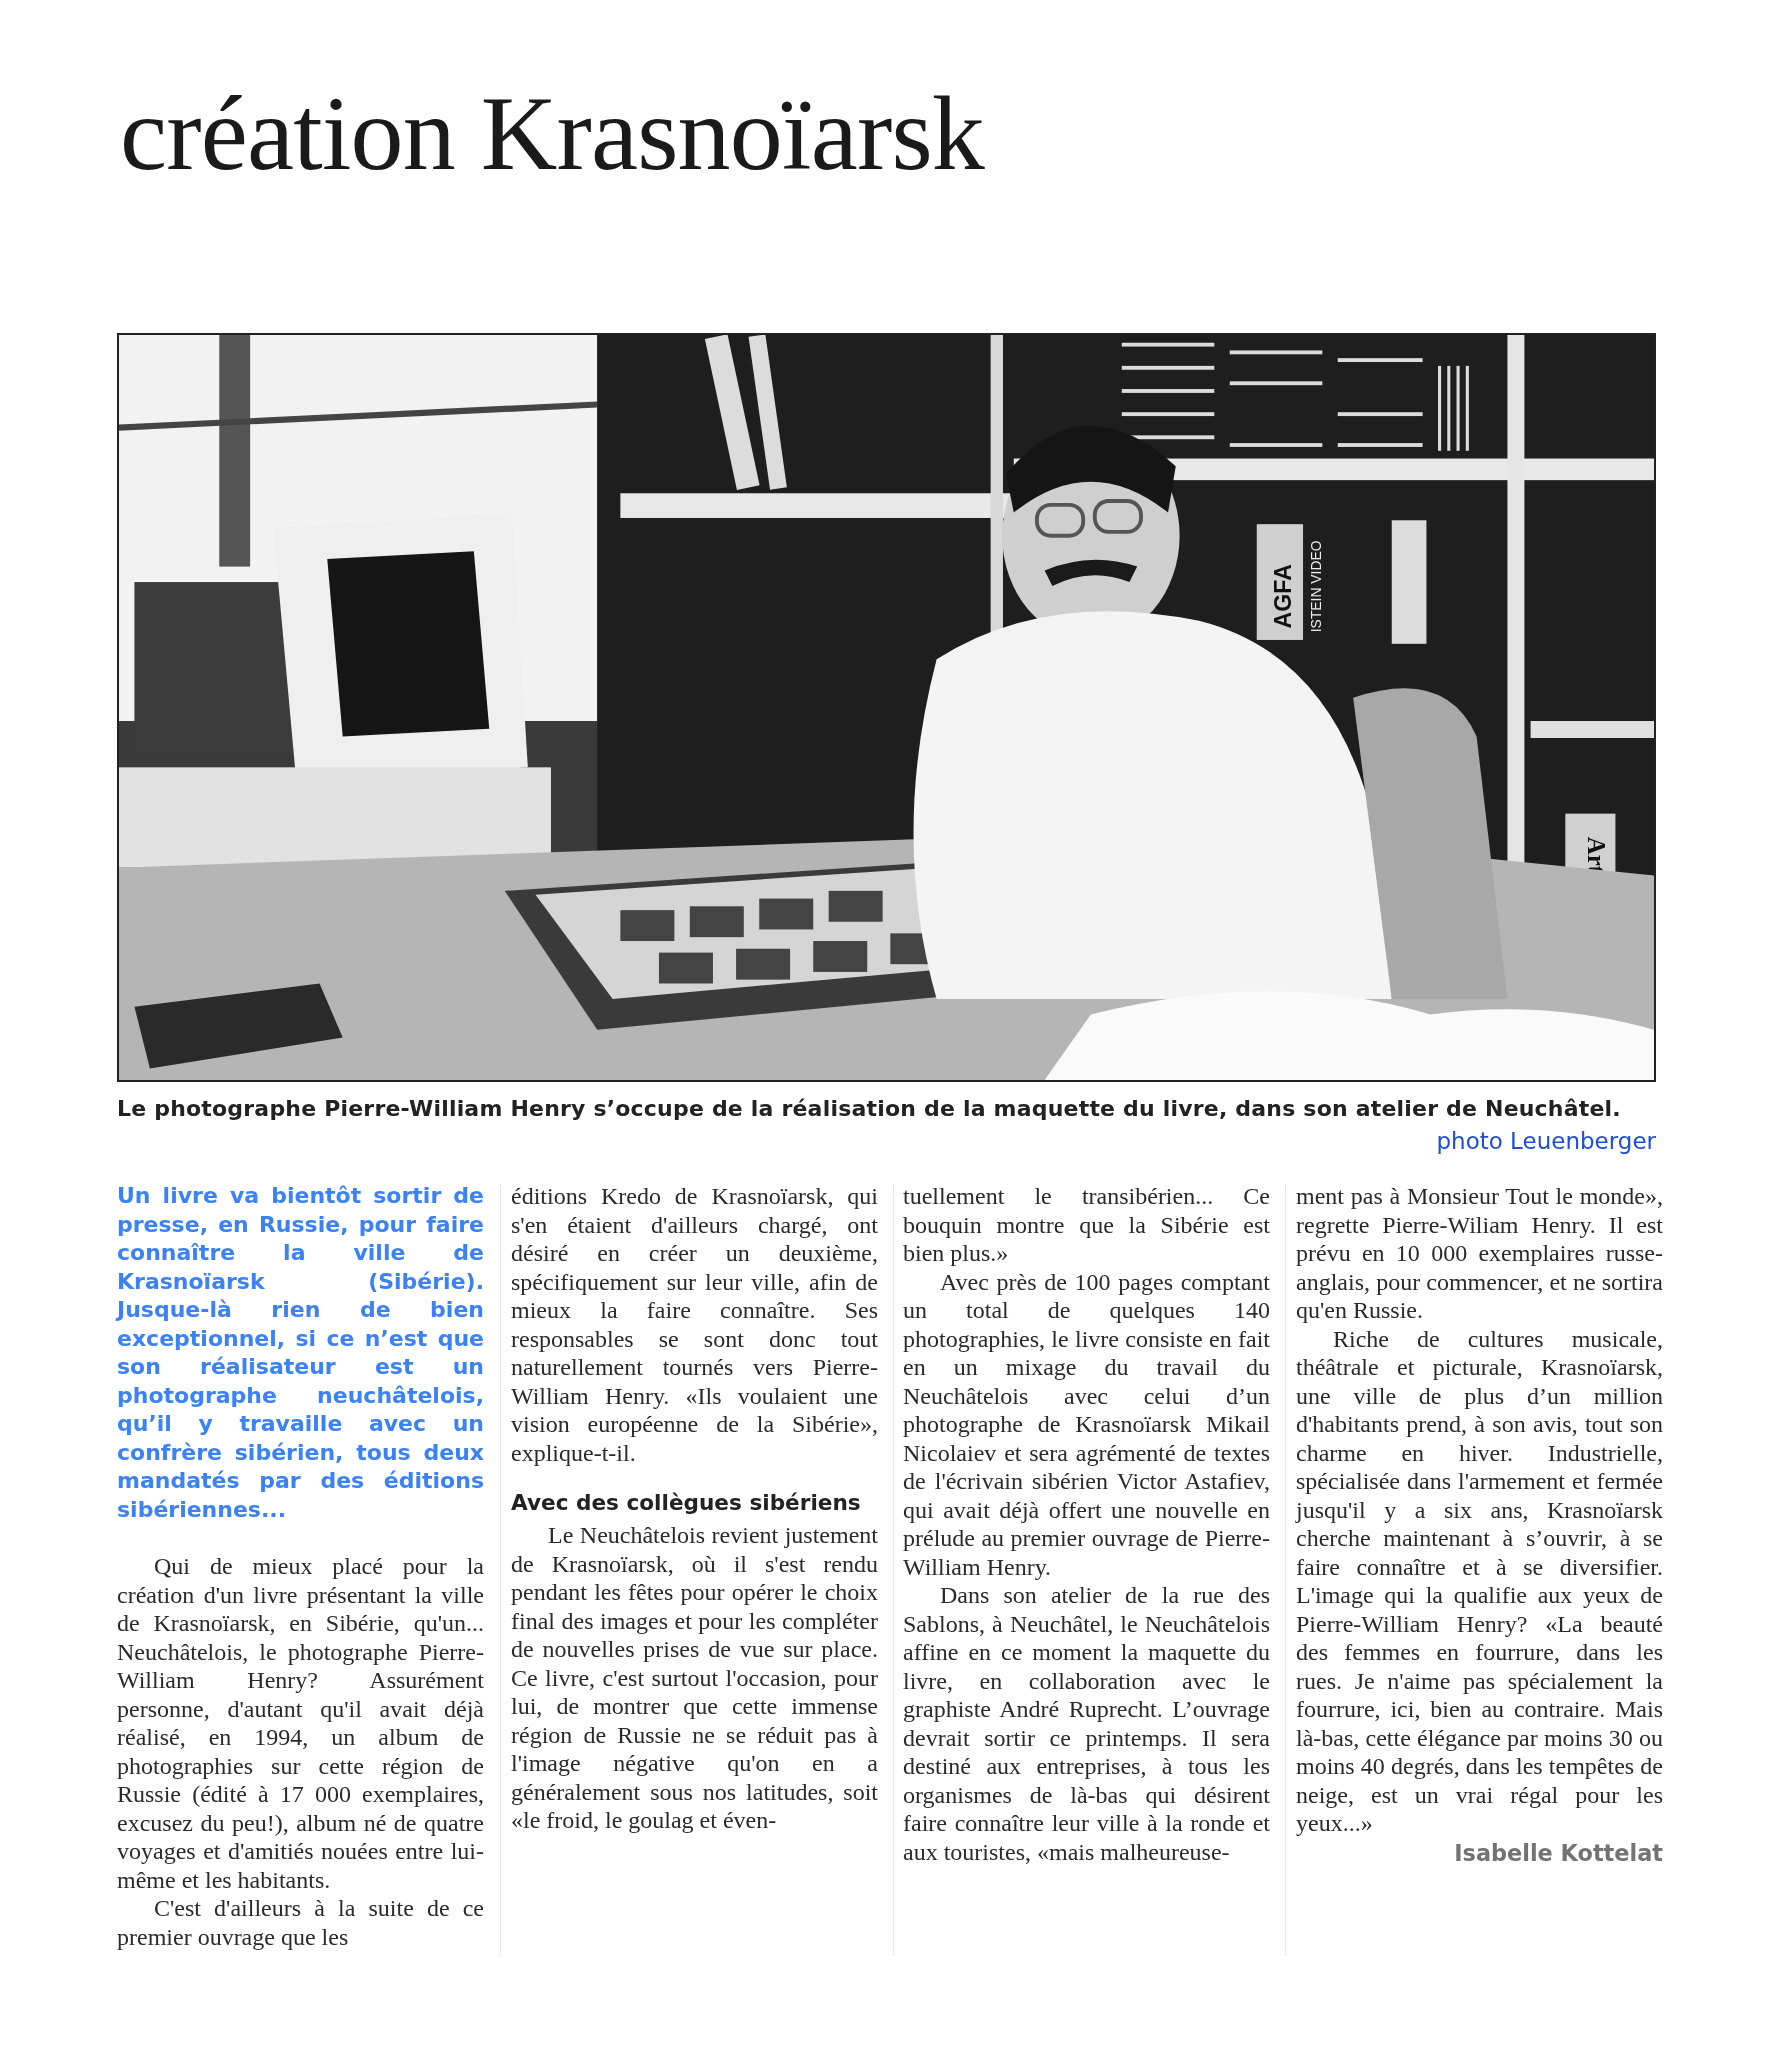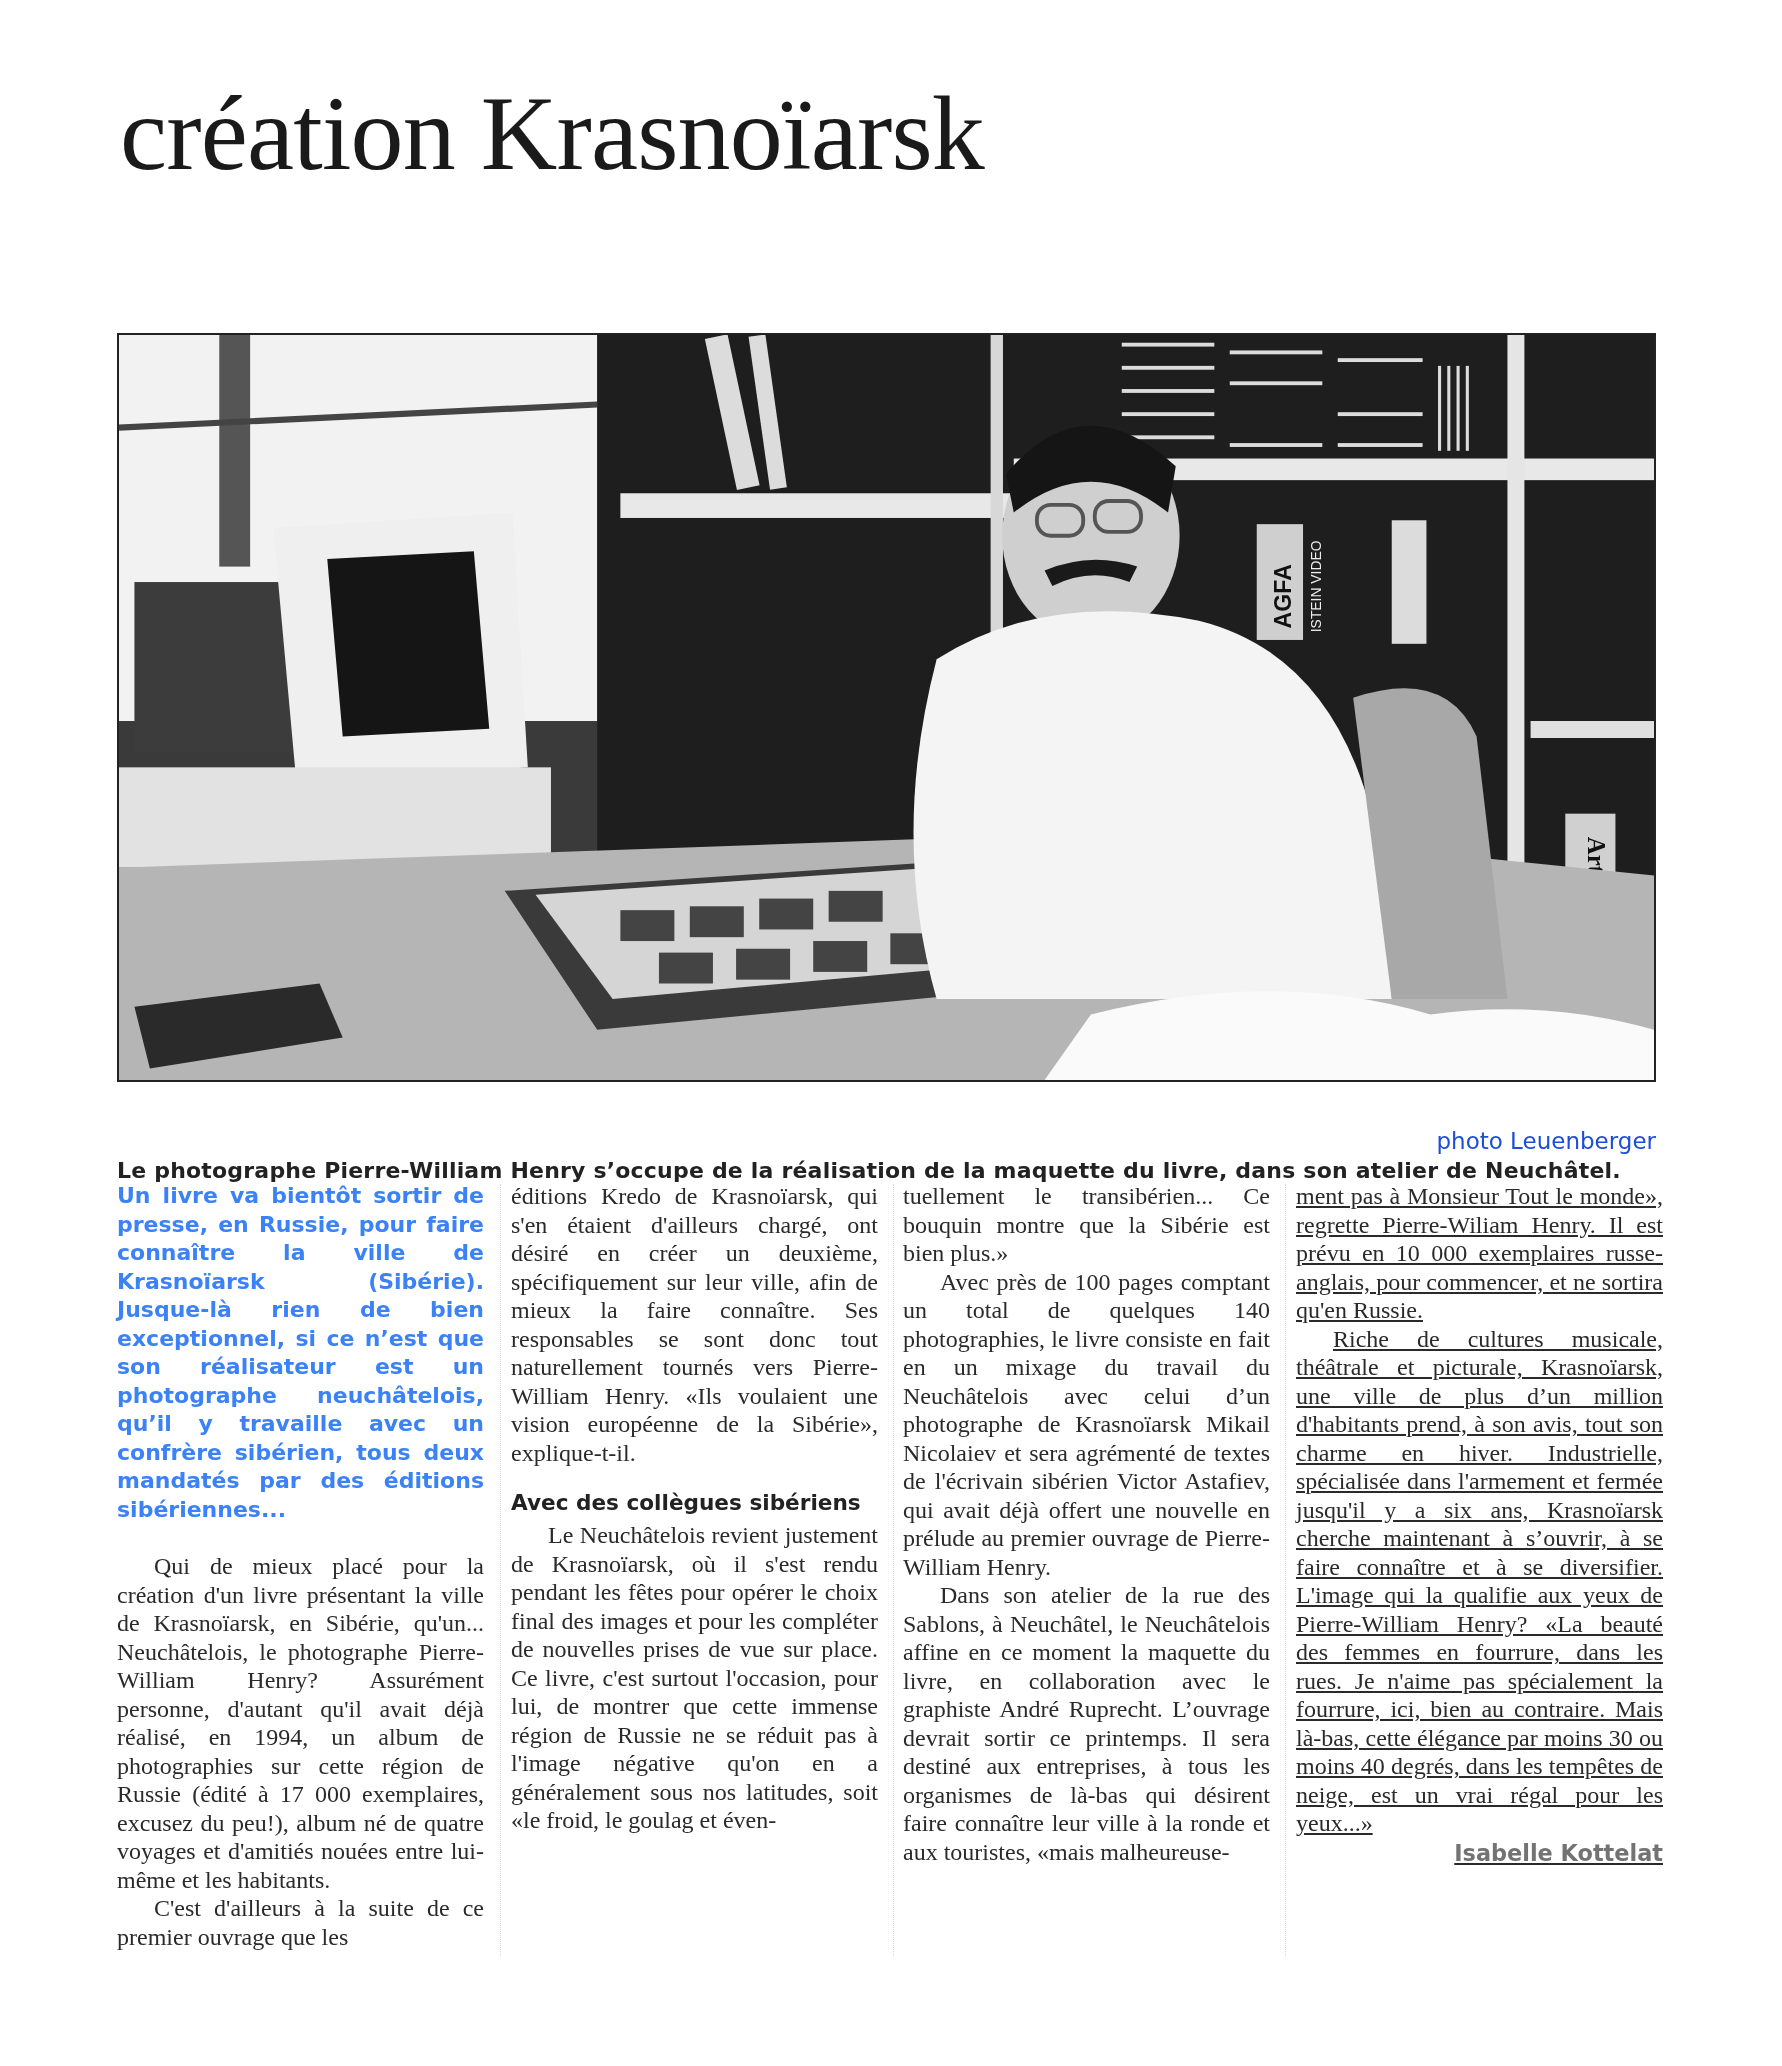--- a/index.html
+++ b/index.html
@@ -18,21 +18,21 @@
   }
 
   
   .photo {
     position: absolute; left: 117px; top: 333px; width: 1535px; height: 745px;
     border: 2.3px solid #222; background: #555; overflow: hidden;
   }
   .photo svg { display: block; width: 100%; height: 100%; }
 
   .caption {
-    position: absolute; left: 117px; top: 1158px; width: 1539px;
+    position: absolute; left: 117px; top: 1096px; width: 1539px;
     font-family: "DejaVu Sans", "Liberation Sans", sans-serif;
     font-weight: bold; font-size: 22px; color: #222; white-space: nowrap;
     letter-spacing: 0.2px;
   }
   .credit {
     position: absolute; right: 127px; top: 1128px;
     font-family: "DejaVu Sans", "Liberation Sans", sans-serif;
     font-size: 23px; color: #1d4ed8;
   }
 
@@ -40,21 +40,21 @@
     position: absolute; top: 1182px; width: 367px;
     font-family: "Liberation Serif", "DejaVu Serif", serif;
     font-size: 24px; line-height: 28.5px; color: #2a2a2a;
     text-align: justify; hyphens: manual;
   }
   .col p { margin: 0; text-indent: 0; }
   .col p.indent { text-indent: 37px; }
   .c1 { left: 117px; }
   .c2 { left: 511px; }
   .c3 { left: 903px; }
-  .c4 { left: 1296px; text-decoration: underline; }
+  .c4 { left: 1296px; }
 
   .lead {
     font-family: "DejaVu Sans", "Liberation Sans", sans-serif;
     font-weight: bold; font-size: 22px; line-height: 28.5px; color: #3b82f6;
     margin-bottom: 28px !important; text-align: justify;
   }
   .subhead {
     font-family: "DejaVu Sans", "Liberation Sans", sans-serif;
     font-weight: bold; font-size: 21.6px; line-height: 28px; color: #222;
     margin: 21.6px 0 4.6px 0 !important; text-align: left;

